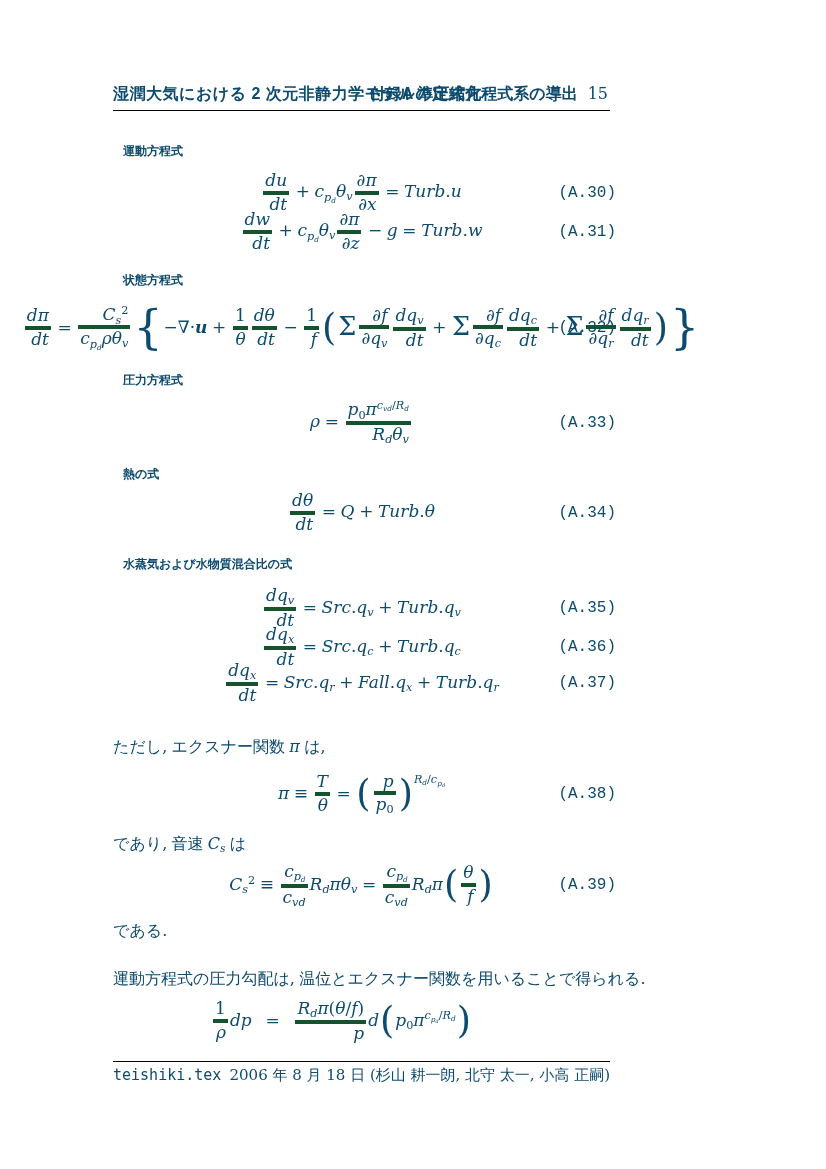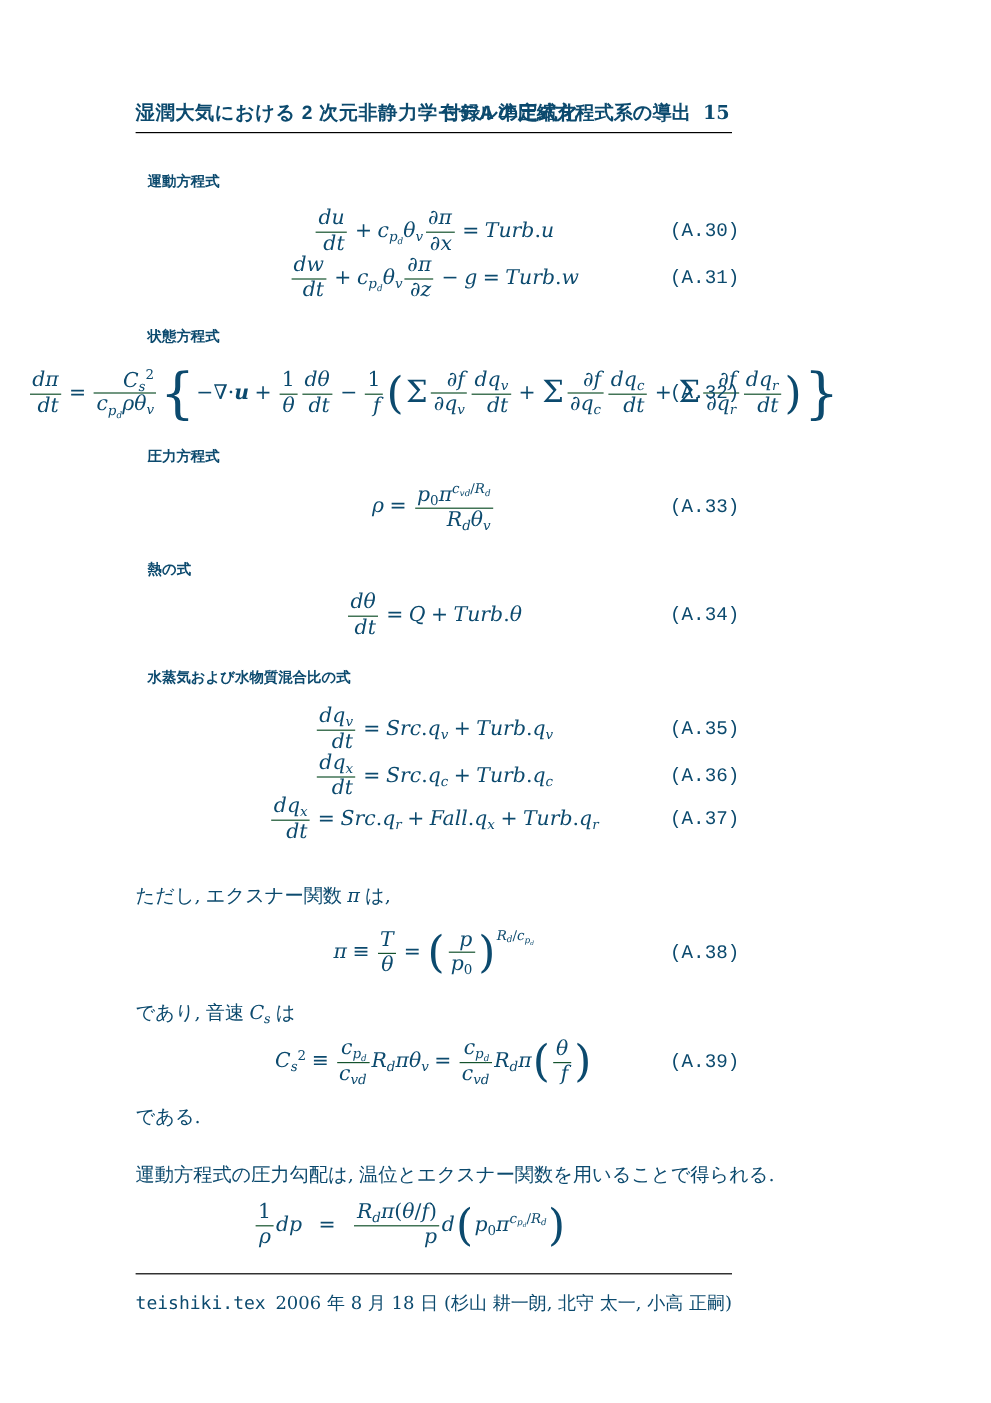--- a/index.html
+++ b/index.html
@@ -4,22 +4,22 @@
 <style>
   html,body{margin:0;padding:0;background:#ffffff;}
   .page{position:relative;width:826px;height:1152px;background:#ffffff;color:#0c4a6e;overflow:hidden;}
   .content{position:absolute;left:113px;top:0;width:497px;height:100%;}
 
   
   .hdr{position:absolute;top:84px;left:0;width:100%;height:26px;border-bottom:1px solid #000;
        font-family:"Liberation Sans",sans-serif;font-weight:bold;font-size:16px;white-space:nowrap;}
   .hdr-left{position:absolute;left:0;top:0;letter-spacing:0.5px;}
   .hdr-right{position:absolute;right:2px;top:0;display:flex;gap:10px;align-items:baseline;}
-  .hdr-page{font-family:"DejaVu Serif",serif;font-weight:bold;}
-  .ftr{position:absolute;top:1061px;left:0;width:100%;border-top:1px solid #000;padding-top:15px;
+  .hdr-page{font-family:"DejaVu Serif",serif;font-weight:normal;}
+  .ftr{position:absolute;top:1061px;left:0;width:100%;border-top:1px solid #000;padding-top:4px;
        display:flex;justify-content:space-between;font-size:15px;white-space:nowrap;}
   .ftr-left{font-family:"DejaVu Sans Mono",monospace;}
   .ftr-right{font-family:"DejaVu Serif",serif;text-align:right;}
 
   
   .h{position:absolute;left:10px;font-family:"Liberation Sans",sans-serif;font-weight:bold;font-size:12px;white-space:nowrap;}
   .p{position:absolute;left:0;font-size:16px;font-family:"DejaVu Serif",serif;white-space:nowrap;}
 
   
   .eq{position:absolute;left:0;width:100%;display:flex;justify-content:center;align-items:center;font-size:17px;}
@@ -31,21 +31,21 @@
   .math{font-family:"DejaVu Serif",serif;white-space:nowrap;display:inline-block;}
   .math .it{font-style:italic;}
   .math .rm{font-style:normal;}
   .math .bv{font-style:italic;font-weight:bold;}
   .math .sp{display:inline-block;width:0.27em;}
   .math .sum{font-size:1.5em;line-height:1;vertical-align:-0.1em;margin:0 1px;font-style:normal;}
   .math .bigd{font-size:2.15em;line-height:1;vertical-align:middle;display:inline-block;margin:0 1px;}
   .math .bigd.brace{font-size:2.7em;}
   .math .frac{display:inline-block;vertical-align:middle;text-align:right;margin:0 2px;line-height:1.15;}
   .math .fnum,.math .fden{display:block;padding:0 2px;}
-  .math .fden{border-top:1px solid #14532d;}
+  .math .fden{border-top:4px solid #14532d;}
   .math sub{font-size:0.66em;vertical-align:-0.3em;line-height:1;}
   .math sup{font-size:0.66em;vertical-align:0.55em;line-height:1;}
   .math sup.hi{vertical-align:1.35em;}
 </style>
 </head>
 <body>
 
 <div class="page">
   <div class="content">
 

